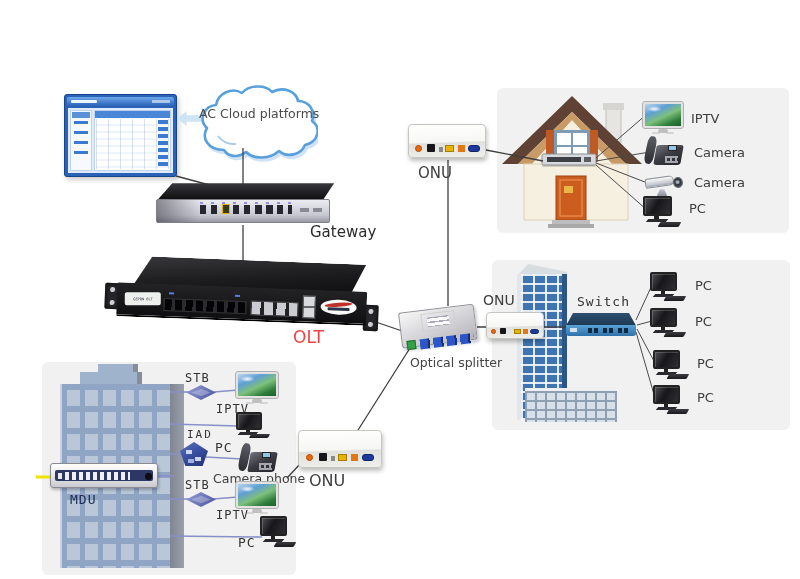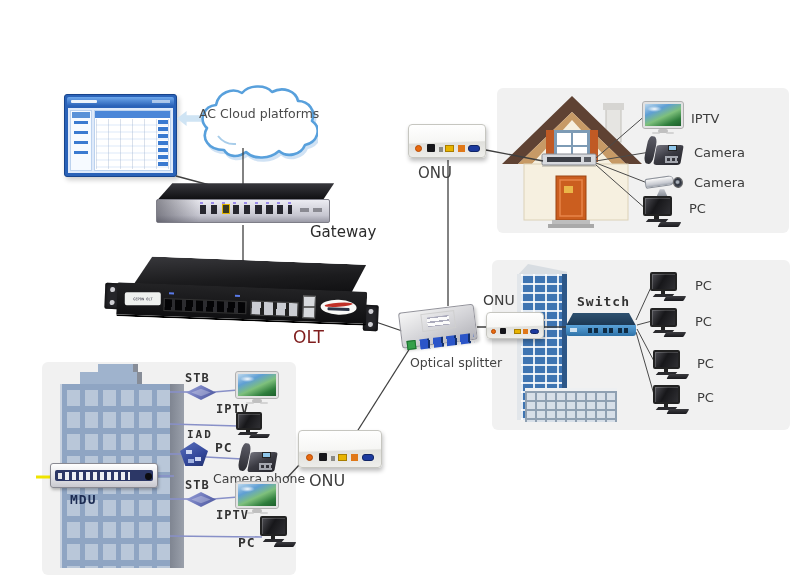--- a/index.html
+++ b/index.html
@@ -6,21 +6,21 @@
   html,body { background:#fff; }
   body { width:800px; height:579px; font-family:"DejaVu Sans",sans-serif; }
   #stage { position:relative; width:800px; height:579px; background:#fff; overflow:hidden; }
 
   .title { position:absolute; left:0; right:0; top:24px; text-align:center;
            font-size:34px; color:#161616; font-family:"Liberation Sans",sans-serif; }
 
   .panel { position:absolute; background:#f1f1f1; border-radius:6px; }
 
   .lbl { position:absolute; color:#3d3d3d; font-size:13px; white-space:nowrap; line-height:1.1; }
-  .mono { font-family:"DejaVu Sans Mono",monospace; font-weight:bold; color:#333; letter-spacing:1px; font-size:12px; }
+  .mono { font-family:"DejaVu Sans Mono",monospace; font-weight:normal; color:#333; letter-spacing:1px; font-size:12px; }
 
   
   .dash { position:absolute; background:#2a62b8; border:1px solid #17448c; border-radius:3px;
           box-shadow:2px 3px 5px rgba(0,0,0,.2); }
   .dash .tb { position:absolute; left:2px; top:2px; right:2px; height:9px;
               background:linear-gradient(#6ea8ec,#2a62b8); border-radius:2px 2px 0 0; }
   .dash .tb::before { content:""; position:absolute; left:4px; top:3px; width:26px; height:3px;
                       background:rgba(255,255,255,.9); border-radius:1px; }
   .dash .tb::after { content:""; position:absolute; right:4px; top:3px; width:18px; height:3px;
                      background:rgba(255,255,255,.55); }
@@ -333,21 +333,21 @@
           <span>GEPON OLT</span>
         </div>
       <div class="led" style="left:52px;"></div>
       <div class="led" style="left:118px;"></div>
       <div class="sfp"></div>
       <div class="rj"></div>
       <div class="stack"></div>
       <div class="logo"></div>
     </div>
   </div>
-  <div class="lbl" style="left:293px;top:328px;font-size:17px;color:#7f1d1d;">OLT</div>
+  <div class="lbl" style="left:293px;top:328px;font-size:17px;color:#ef4444;">OLT</div>
 
   <div class="splitter" style="left:398px;top:300px;width:82px;height:54px;">
     <div class="sbody"></div>
     <div class="slabel"></div>
     <div class="gport"></div>
     <div class="bports"></div>
   </div>
   <div class="lbl" style="left:410px;top:356px;font-size:12.5px;color:#444;">Optical splitter</div>
 
   <div class="onu" style="left:408px;top:124px;width:78px;height:34px;">

